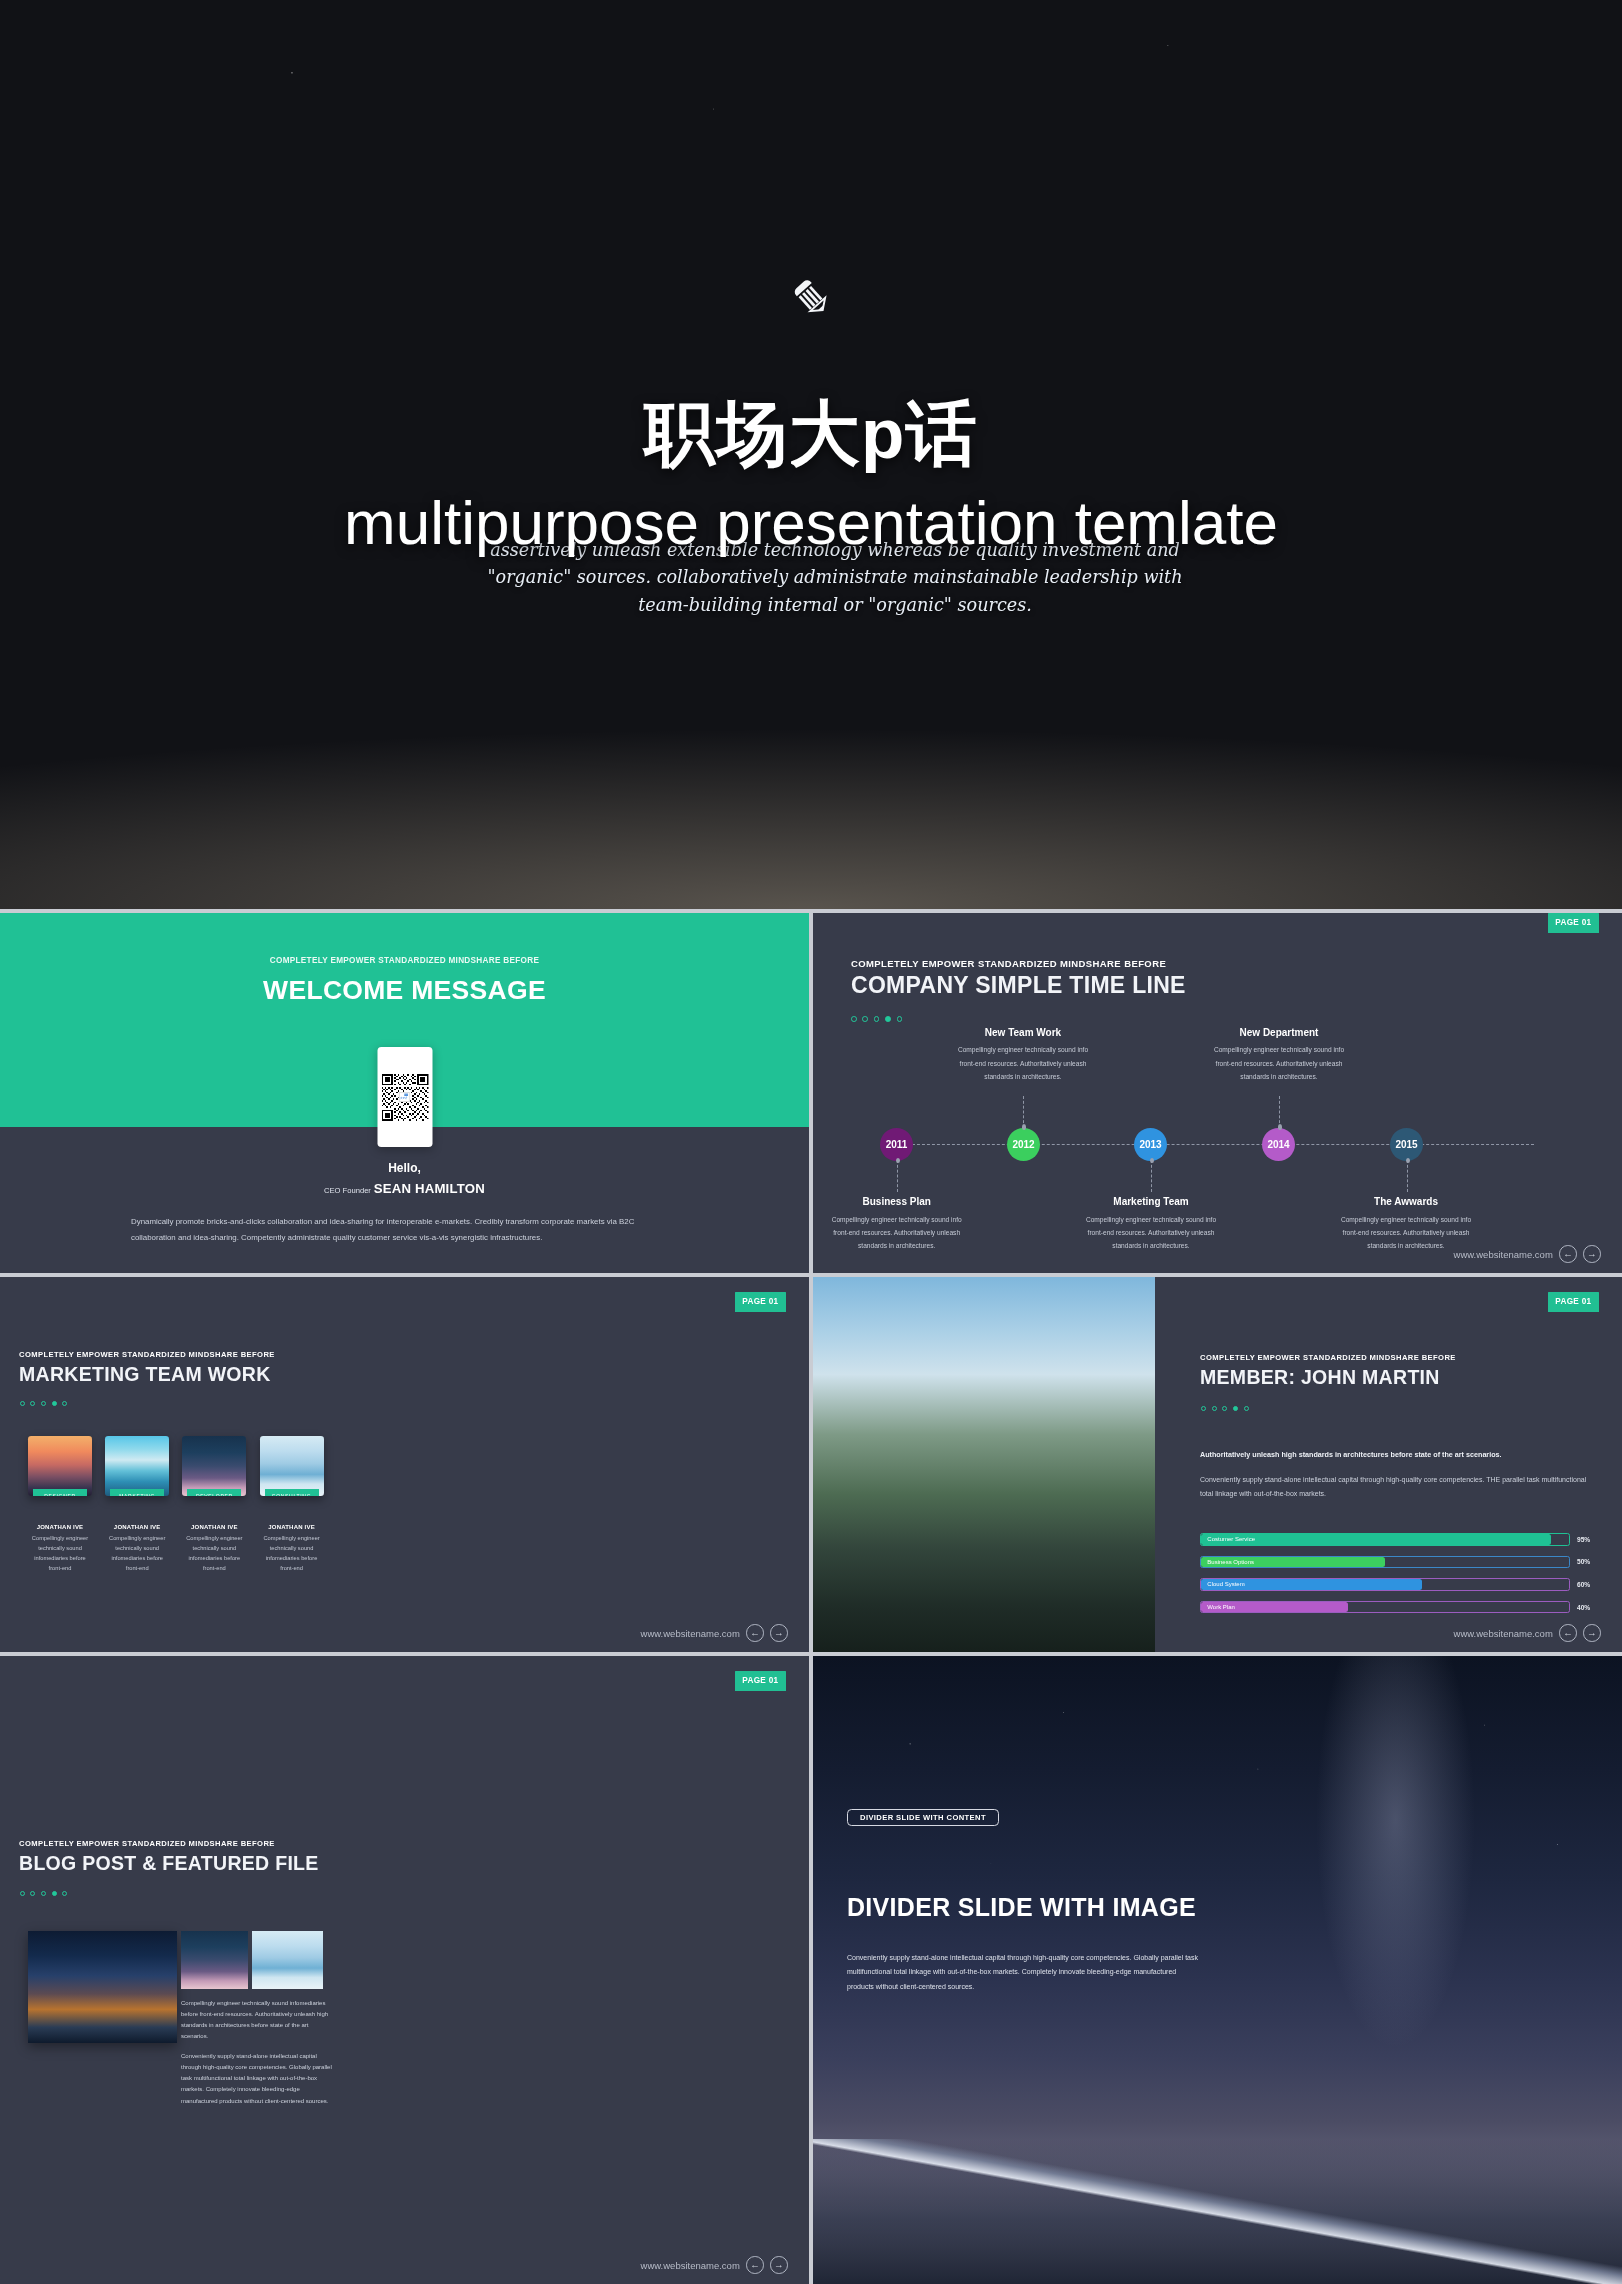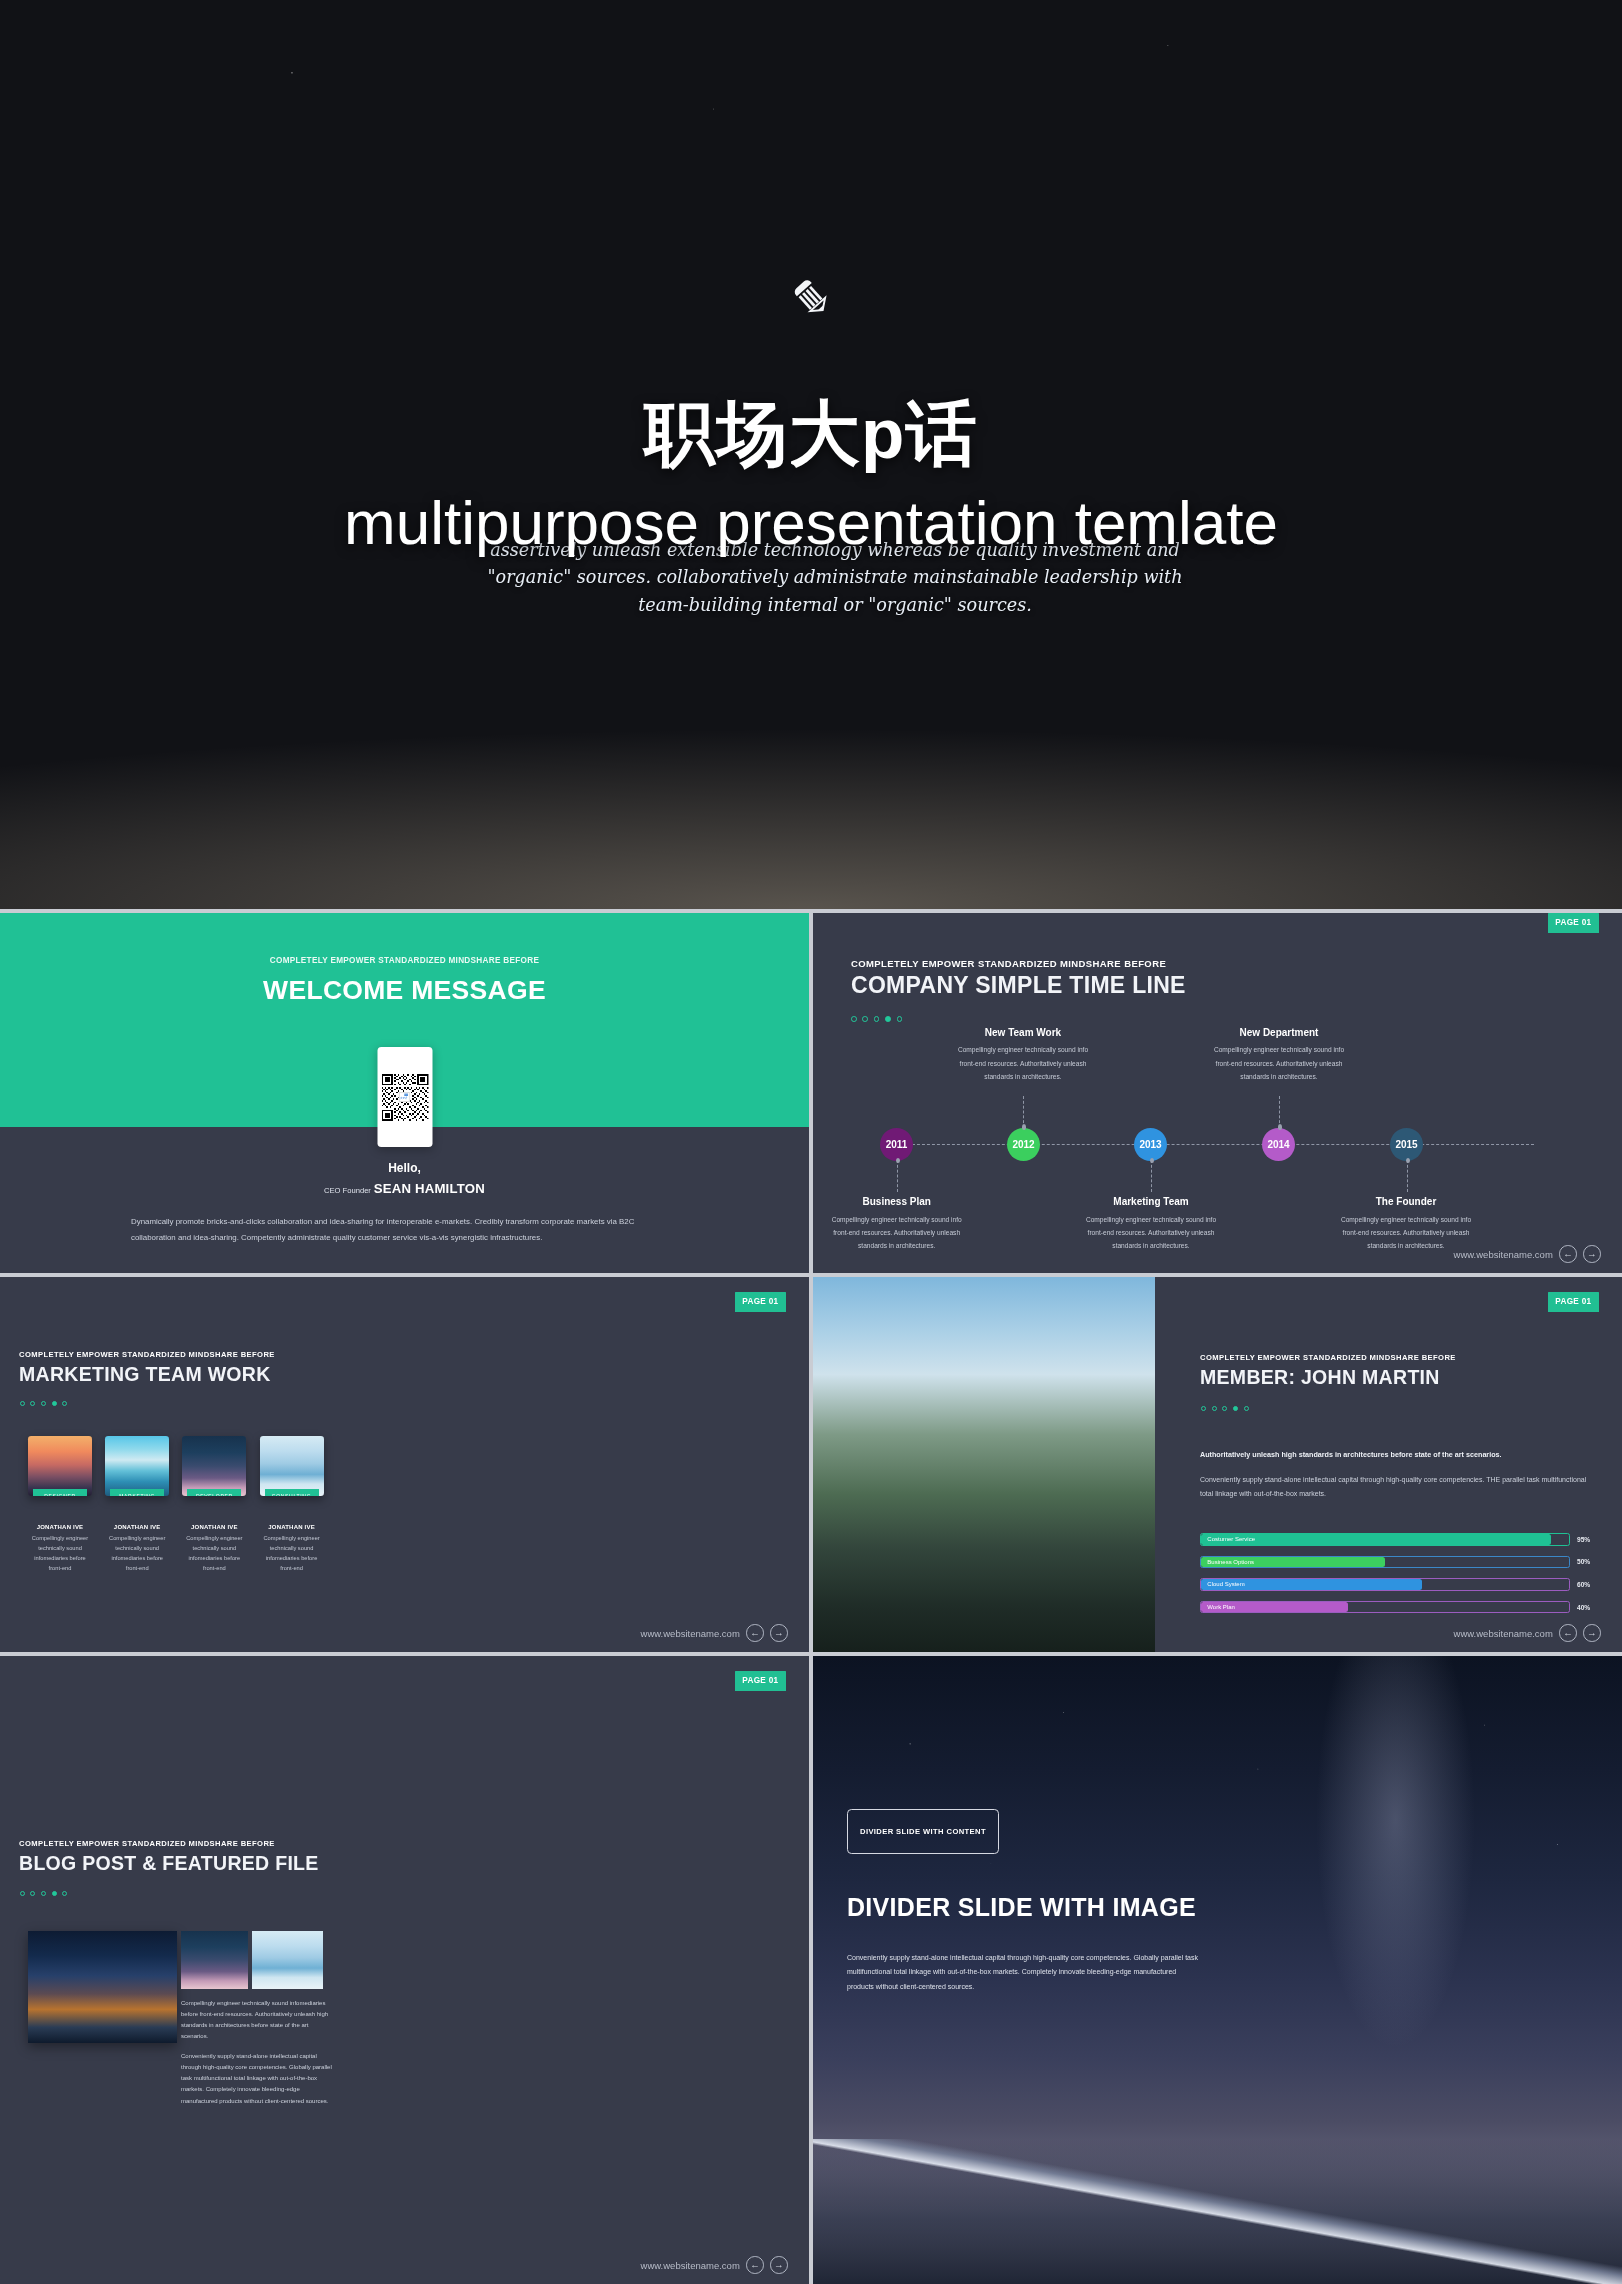--- a/index.html
+++ b/index.html
@@ -183,21 +183,21 @@
   .dv-mtn {
     position:absolute; left:0; right:0; bottom:0; height: 145px;
     background:
       linear-gradient(to top right, transparent 48%, rgba(230,235,245,0.9) 49%, rgba(120,130,155,0.85) 53%, transparent 56%),
       linear-gradient(to bottom, rgba(40,48,70,0.0) 0%, rgba(35,42,62,0.75) 55%, rgba(22,28,44,0.95) 100%);
   }
   .dv-chip {
     position: absolute; left: 34px; top: 153px;
     border: 0.9px solid #d6d9e2; border-radius: 4.4px;
     color: #fff; font-size: 7.6px; font-weight: 700; letter-spacing: 0.4px;
-    padding: 17px 12px;
+    padding: 3px 12px;
   }
   .dv-title { position: absolute; left: 34px; top: 237px; color: #fff; font-size: 25px; font-weight: 700; letter-spacing: 0.3px; }
   .dv-body { position: absolute; left: 34px; top: 295px; width: 353px; color: #dde1ea; font-size: 7px; line-height: 2.05; }
 
   
   .seam { position: absolute; background: #c9ccd3; }
 </style>
 </head>
 <body>
 
@@ -347,21 +347,21 @@
       <div class="tl-cap" style="left:393px; top:-6.3px;">
         <h4>New Department</h4>
         <p>Compellingly engineer technically sound info front-end resources. Authoritatively unleash standards in architectures.</p>
       </div>
 
       <div class="tl-node" style="left:577px; background:#2d5875;">
         <span>2015</span>
         </div>
       <div class="tl-stem down" style="left:594px; top:127px; height:31.5px;"></div>
       <div class="tl-cap" style="left:520px; top:163px;">
-        <h4>The Founder</h4>
+        <h4>The Awwards</h4>
         <p>Compellingly engineer technically sound info front-end resources. Authoritatively unleash standards in architectures.</p>
       </div>
     </div>
 
     <div class="footer" style="right:21.4px; bottom:10px;">
       <span class="url">www.websitename.com</span>
       <span class="navbtn">←</span>
       <span class="navbtn">→</span>
     </div>
   </section>

